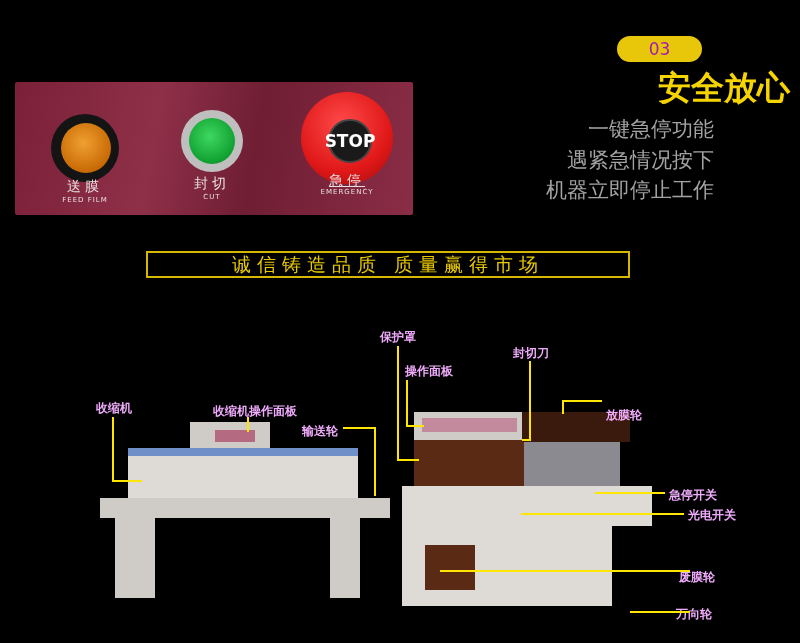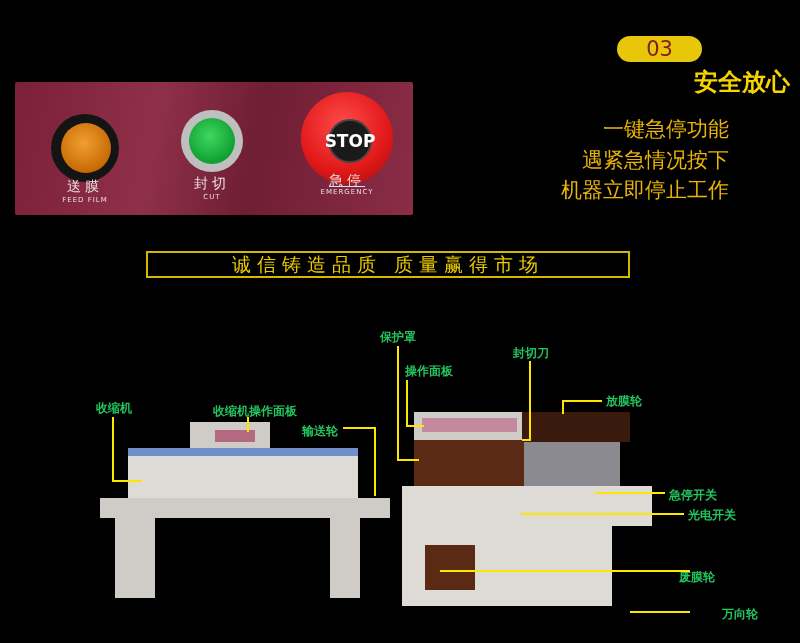--- a/index.html
+++ b/index.html
@@ -10,29 +10,29 @@
   .btn-ring{border-radius:50%;}
   .orange-ring{left:36px;top:32px;width:68px;height:68px;background:#141414;}
   .orange{left:46px;top:41px;width:50px;height:50px;background:radial-gradient(circle at 45% 40%,#f0a030,#c86a05 70%,#8a4500);border-radius:50%;}
   .green-ring{left:166px;top:28px;width:62px;height:62px;background:#bfbfbf;}
   .green{left:174px;top:36px;width:46px;height:46px;background:radial-gradient(circle at 45% 40%,#3ed860,#10a030 70%,#08701c);border-radius:50%;}
   .red{left:286px;top:10px;width:92px;height:92px;background:radial-gradient(circle at 45% 35%,#ff4a4a,#e01818 60%,#a00a0a);border-radius:50%;}
   .stop{left:313px;top:37px;width:40px;height:40px;background:#1a1a1a;border:2px solid #444;border-radius:50%;color:#fff;font-size:17px;font-weight:bold;display:flex;align-items:center;justify-content:center;}
   .plab{color:#e9dfe3;text-align:center;font-size:14px;letter-spacing:4px;}
   .psub{color:#e9dfe3;text-align:center;font-size:7px;letter-spacing:1px;}
   
-  .pill{left:617px;top:36px;width:85px;height:26px;background:#e8c70a;border-radius:13px;color:#7f1d1d;font-size:21px;display:flex;align-items:center;justify-content:center;}
-  .title{left:640px;top:66px;width:150px;text-align:right;font-size:24px;font-weight:bold;color:#f5d400;}
-  .line{right:71px;text-align:right;font-size:21px;color:#eab308;}
+  .pill{left:617px;top:36px;width:85px;height:26px;background:#e8c70a;border-radius:13px;color:#a21caf;font-size:17px;display:flex;align-items:center;justify-content:center;}
+  .title{left:640px;top:66px;width:150px;text-align:right;font-size:33px;font-weight:bold;color:#f5d400;}
+  .line{right:86px;text-align:right;font-size:21px;color:#a3a3a3;}
   
   .banner{left:146px;top:251px;width:480px;height:23px;border:2px solid #d7b800;display:flex;align-items:center;justify-content:center;font-size:19px;letter-spacing:6px;color:#e9c900;}
   
   .grey{background:#cfcbc6;}
   .lgrey{background:#dedad5;}
-  .lbl{font-size:12px;font-weight:bold;color:#22c55e;white-space:nowrap;}
+  .lbl{font-size:12px;font-weight:bold;color:#f0abfc;white-space:nowrap;}
   .ln{background:#ffe600;}
 </style>
 </head>
 <body>
 
 <div class="abs panel">
   <div class="abs btn-ring orange-ring"></div>
   <div class="abs orange"></div>
   <div class="abs plab" style="left:30px;top:96px;width:80px;">送膜</div>
   <div class="abs psub" style="left:30px;top:114px;width:80px;">FEED FILM</div>
@@ -91,28 +91,28 @@
   <div class="abs ln" style="left:397px;top:159px;width:22px;height:2px;"></div>
 
   <div class="abs lbl" style="left:405px;top:63px;">操作面板</div>
   <div class="abs ln" style="left:406px;top:80px;width:2px;height:46px;"></div>
   <div class="abs ln" style="left:406px;top:125px;width:18px;height:2px;"></div>
 
   <div class="abs lbl" style="left:513px;top:45px;">封切刀</div>
   <div class="abs ln" style="left:529px;top:61px;width:2px;height:79px;"></div>
   <div class="abs ln" style="left:522px;top:139px;width:9px;height:2px;"></div>
 
-  <div class="abs lbl" style="left:606px;top:93px;">放膜轮</div>
+  <div class="abs lbl" style="left:606px;top:107px;">放膜轮</div>
   <div class="abs ln" style="left:562px;top:100px;width:40px;height:2px;"></div>
   <div class="abs ln" style="left:562px;top:100px;width:2px;height:14px;"></div>
 
   <div class="abs lbl" style="left:669px;top:187px;">急停开关</div>
   <div class="abs ln" style="left:595px;top:192px;width:70px;height:2px;"></div>
 
   <div class="abs lbl" style="left:688px;top:207px;">光电开关</div>
   <div class="abs ln" style="left:521px;top:213px;width:163px;height:2px;"></div>
 
   <div class="abs lbl" style="left:679px;top:269px;">废膜轮</div>
   <div class="abs ln" style="left:440px;top:270px;width:250px;height:2px;"></div>
 
-  <div class="abs lbl" style="left:722px;top:306px;">万向轮</div>
+  <div class="abs lbl" style="left:676px;top:306px;">万向轮</div>
   <div class="abs ln" style="left:630px;top:311px;width:60px;height:2px;"></div>
 </div>
 
 </body></html>

